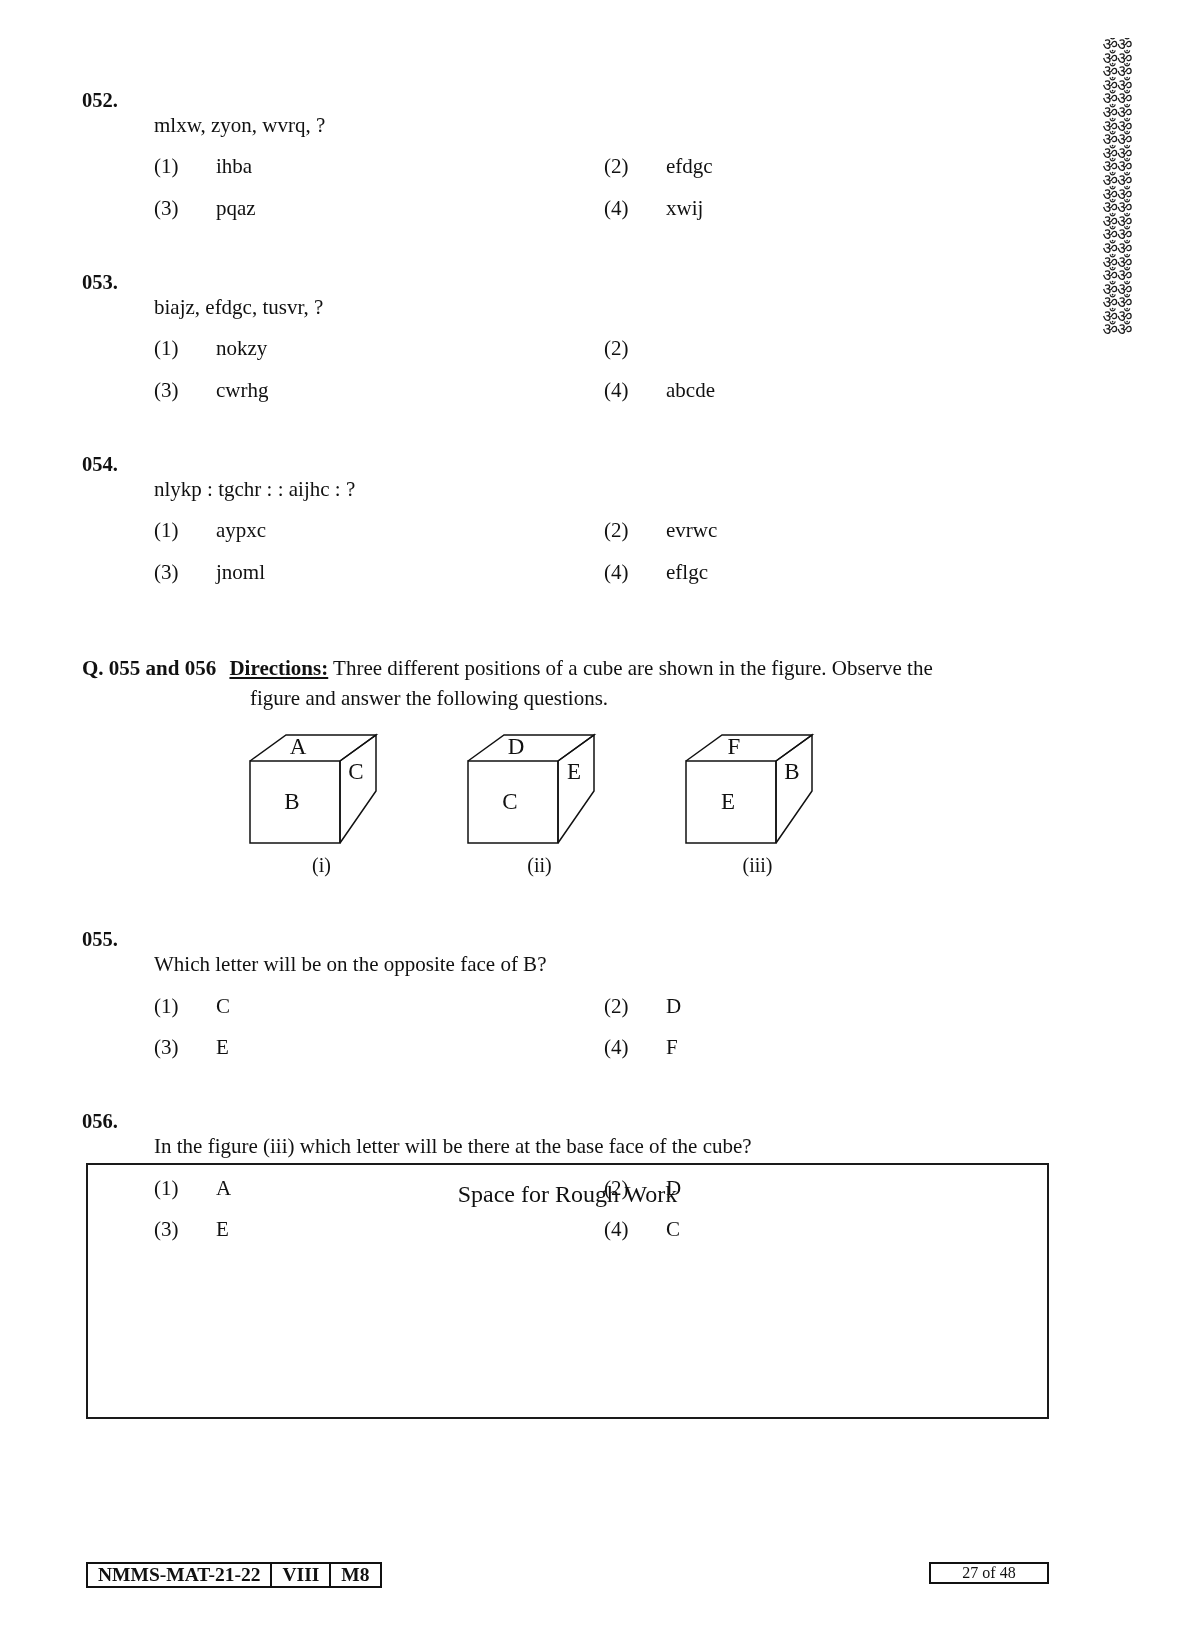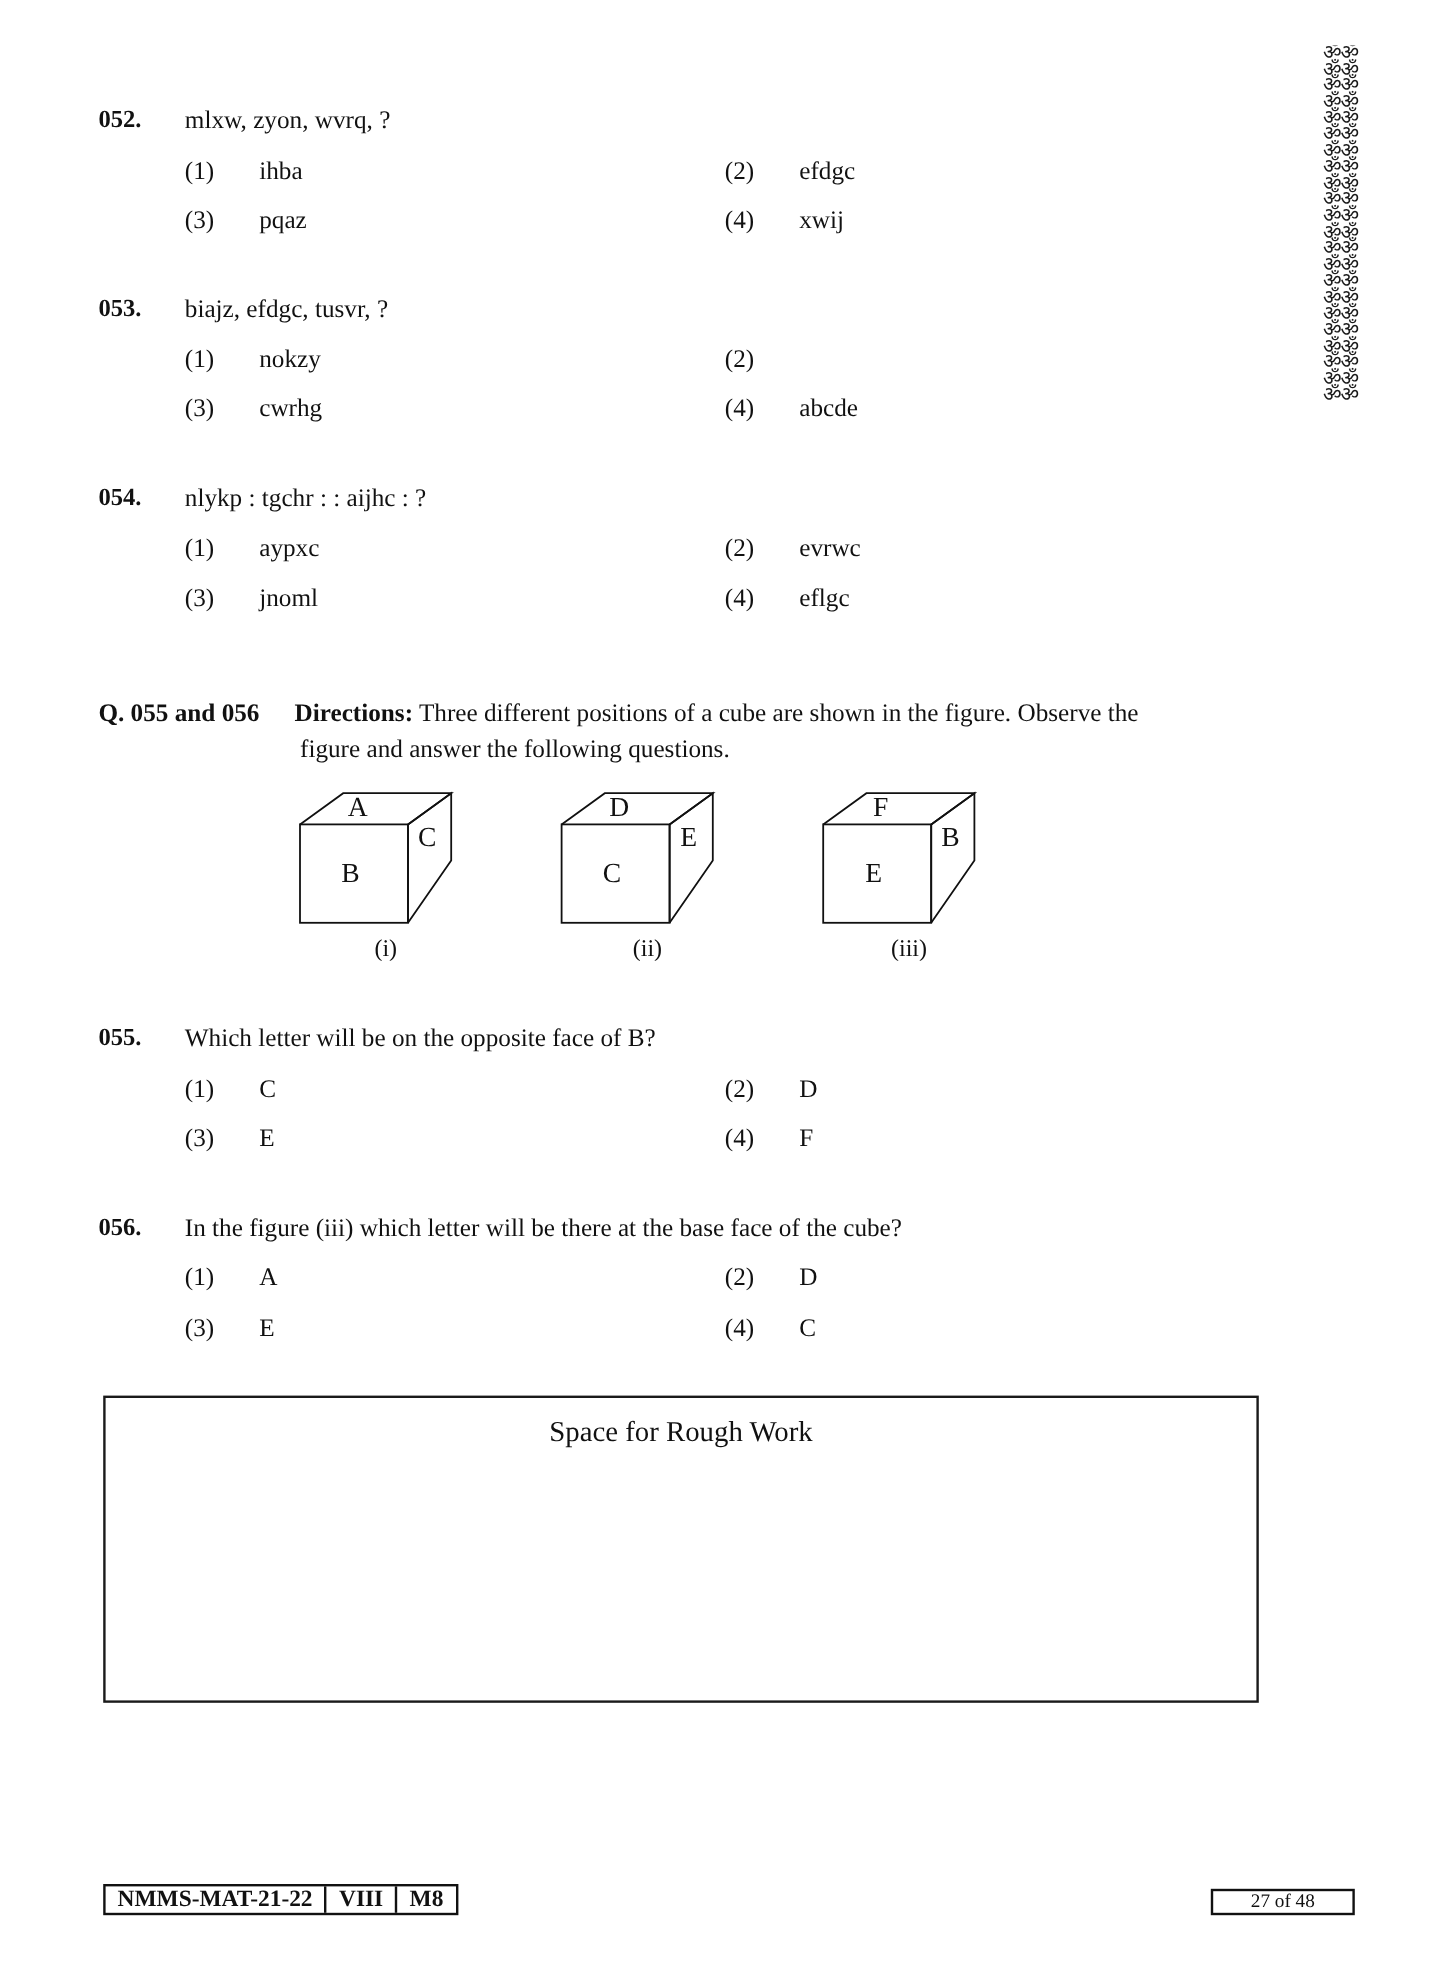--- a/index.html
+++ b/index.html
@@ -70,20 +70,21 @@
     font-weight: bold;
     font-size: 20.5px;
     line-height: 1.35;
     padding-top: 1px;
   }
 
   .qtext {
     font-size: 21px;
     line-height: 1.35;
     flex: 1;
+    margin-top: 25px;
   }
 
   .options {
     margin-top: 14px;
     margin-left: 72px;
   }
 
   .optrow {
     display: flex;
     margin-bottom: 14px;
@@ -160,25 +161,25 @@
     text-align: center;
     font-size: 24px;
     padding-top: 16px;
   }
 
   
   .footer {
     position: absolute;
     left: 86px;
     top: 1562px;
-    width: 1043px;
+    width: 963px;
     height: 34px;
     display: flex;
     justify-content: space-between;
-    align-items: flex-end;
+    align-items: flex-start;
   }
   .footer-left {
     display: flex;
     border: 2px solid #111111;
     box-sizing: border-box;
   }
   .footer-cell {
     display: flex;
     align-items: center;
     justify-content: center;
@@ -322,21 +323,21 @@
           </div>
         </div>
       </div>
     </div>
 
     <div class="gap-lg"></div>
 
     <div class="directions">
       <div>
         <span class="dir-head">Q. 055 and 056</span>
-        <span class="dir-head" style="margin-left:24px;">Directions:</span>
+        <span class="dir-head" style="margin-left:8px;text-decoration:underline;">Directions:</span>
         <span>Three different positions of a cube are shown in the figure. Observe the</span>
       </div>
       <div class="dir-line2">figure and answer the following questions.</div>
     </div>
 
     <div class="figure-wrap">
 
       <div class="cube-item">
         <svg class="cube-svg" width="160" height="122" viewBox="0 0 160 122">
           <g fill="none" stroke="#111111" stroke-width="1.5">

